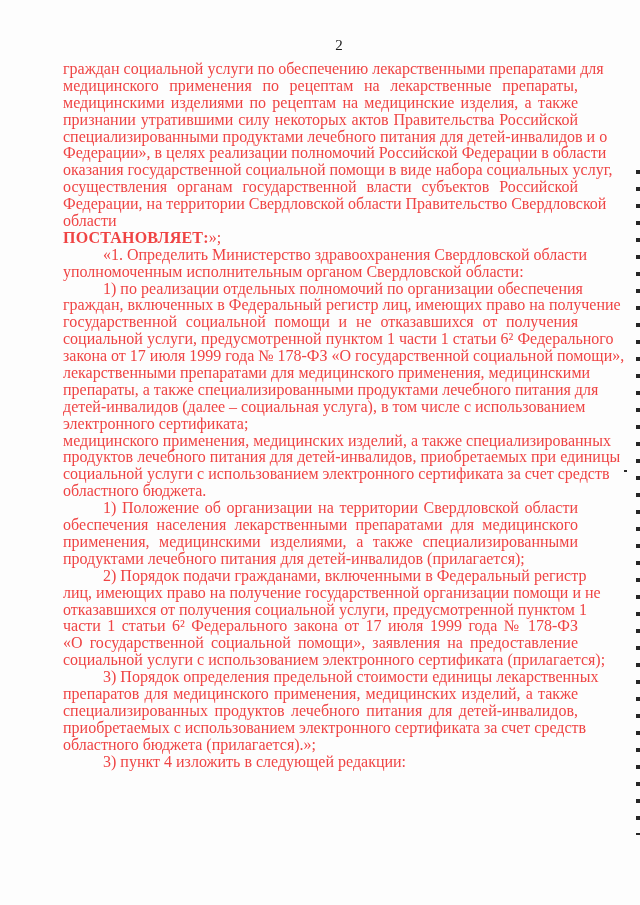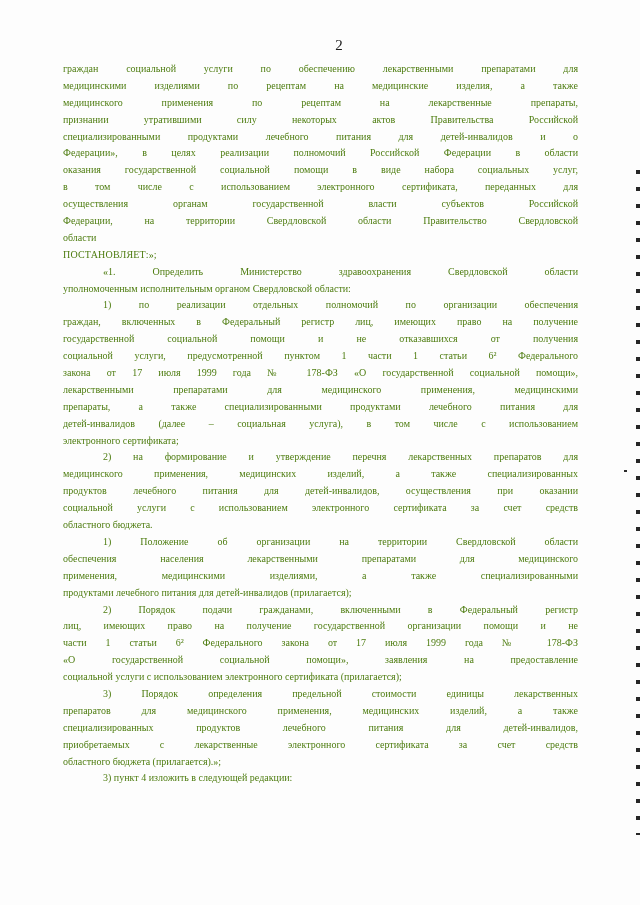--- a/index.html
+++ b/index.html
@@ -21,34 +21,34 @@
     transform: translateX(-50%);
     font-size: 15px;
     color: #1a1a1a;
   }
   .text-block {
     position: absolute;
     left: 63px; top: 61px;
     width: 515px;
   }
   .line {
-    font-size: 10px;
+    font-size: 16px;
     line-height: 16.9px;
     height: 16.9px;
     white-space: nowrap;
     text-align: left;
-    color: #4d7c0f;
+    color: #ef4444;
   }
   .line.j {
     text-align: justify;
     text-align-last: justify;
   }
   .line.i { padding-left: 40px; }
   .line .b {
-    font-weight: normal;
+    font-weight: bold;
     letter-spacing: 0.2px;
   }
   
   .scan-marks-right {
     position: absolute;
     right: 0; top: 170px;
     width: 4px; height: 665px;
     background: repeating-linear-gradient(
       to bottom,
       #000 0 4px,
@@ -64,59 +64,58 @@
   .speck-1 { left: 624px; top: 470px; }
 </style>
 </head>
 <body>
 
 <div class="page">
   <div class="page-number">2</div>
 
   <div class="text-block">
       <div class="line j">граждан социальной услуги по обеспечению лекарственными препаратами для</div>
+      <div class="line j">медицинского применения по рецептам на лекарственные препараты,</div>
       <div class="line j">медицинскими изделиями по рецептам на медицинские изделия, а также</div>
-      <div class="line j">медицинского применения по рецептам на лекарственные препараты,</div>
       <div class="line j">признании утратившими силу некоторых актов Правительства Российской</div>
       <div class="line j">специализированными продуктами лечебного питания для детей-инвалидов и о</div>
       <div class="line j">Федерации», в целях реализации полномочий Российской Федерации в области</div>
       <div class="line j">оказания государственной социальной помощи в виде набора социальных услуг,</div>
-      <div class="line j">в том числе с использованием электронного сертификата, переданных для</div>
       <div class="line j">осуществления органам государственной власти субъектов Российской</div>
       <div class="line j">Федерации, на территории Свердловской области Правительство Свердловской</div>
       <div class="line">области</div>
       <div class="line"><span class="b">ПОСТАНОВЛЯЕТ:</span><span>»;</span></div>
       <div class="line j i">«1. Определить Министерство здравоохранения Свердловской области</div>
       <div class="line">уполномоченным исполнительным органом Свердловской области:</div>
       <div class="line j i">1) по реализации отдельных полномочий по организации обеспечения</div>
       <div class="line j">граждан, включенных в Федеральный регистр лиц, имеющих право на получение</div>
       <div class="line j">государственной социальной помощи и не отказавшихся от получения</div>
       <div class="line j">социальной услуги, предусмотренной пунктом 1 части 1 статьи 6² Федерального</div>
       <div class="line j">закона от 17 июля 1999 года № 178-ФЗ «О государственной социальной помощи»,</div>
       <div class="line j">лекарственными препаратами для медицинского применения, медицинскими</div>
       <div class="line j">препараты, а также специализированными продуктами лечебного питания для</div>
       <div class="line j">детей-инвалидов (далее – социальная услуга), в том числе с использованием</div>
       <div class="line">электронного сертификата;</div>
-      <div class="line j i">2) на формирование и утверждение перечня лекарственных препаратов для</div>
       <div class="line j">медицинского применения, медицинских изделий, а также специализированных</div>
-      <div class="line j">продуктов лечебного питания для детей-инвалидов, осуществления при оказании</div>
+      <div class="line j">продуктов лечебного питания для детей-инвалидов, приобретаемых при единицы</div>
       <div class="line j">социальной услуги с использованием электронного сертификата за счет средств</div>
       <div class="line">областного бюджета.</div>
       <div class="line j i">1) Положение об организации на территории Свердловской области</div>
       <div class="line j">обеспечения населения лекарственными препаратами для медицинского</div>
       <div class="line j">применения, медицинскими изделиями, а также специализированными</div>
       <div class="line">продуктами лечебного питания для детей-инвалидов (прилагается);</div>
       <div class="line j i">2) Порядок подачи гражданами, включенными в Федеральный регистр</div>
       <div class="line j">лиц, имеющих право на получение государственной организации помощи и не</div>
+      <div class="line j">отказавшихся от получения социальной услуги, предусмотренной пунктом 1</div>
       <div class="line j">части 1 статьи 6² Федерального закона от 17 июля 1999 года № 178-ФЗ</div>
       <div class="line j">«О государственной социальной помощи», заявления на предоставление</div>
       <div class="line">социальной услуги с использованием электронного сертификата (прилагается);</div>
       <div class="line j i">3) Порядок определения предельной стоимости единицы лекарственных</div>
       <div class="line j">препаратов для медицинского применения, медицинских изделий, а также</div>
       <div class="line j">специализированных продуктов лечебного питания для детей-инвалидов,</div>
-      <div class="line j">приобретаемых с лекарственные электронного сертификата за счет средств</div>
+      <div class="line j">приобретаемых с использованием электронного сертификата за счет средств</div>
       <div class="line">областного бюджета (прилагается).»;</div>
       <div class="line i">3) пункт 4 изложить в следующей редакции:</div>
     </div>
 
   <div class="scan-marks-right"></div>
   <div class="scan-speck speck-1"></div>
 </div>
 
 </body></html>

